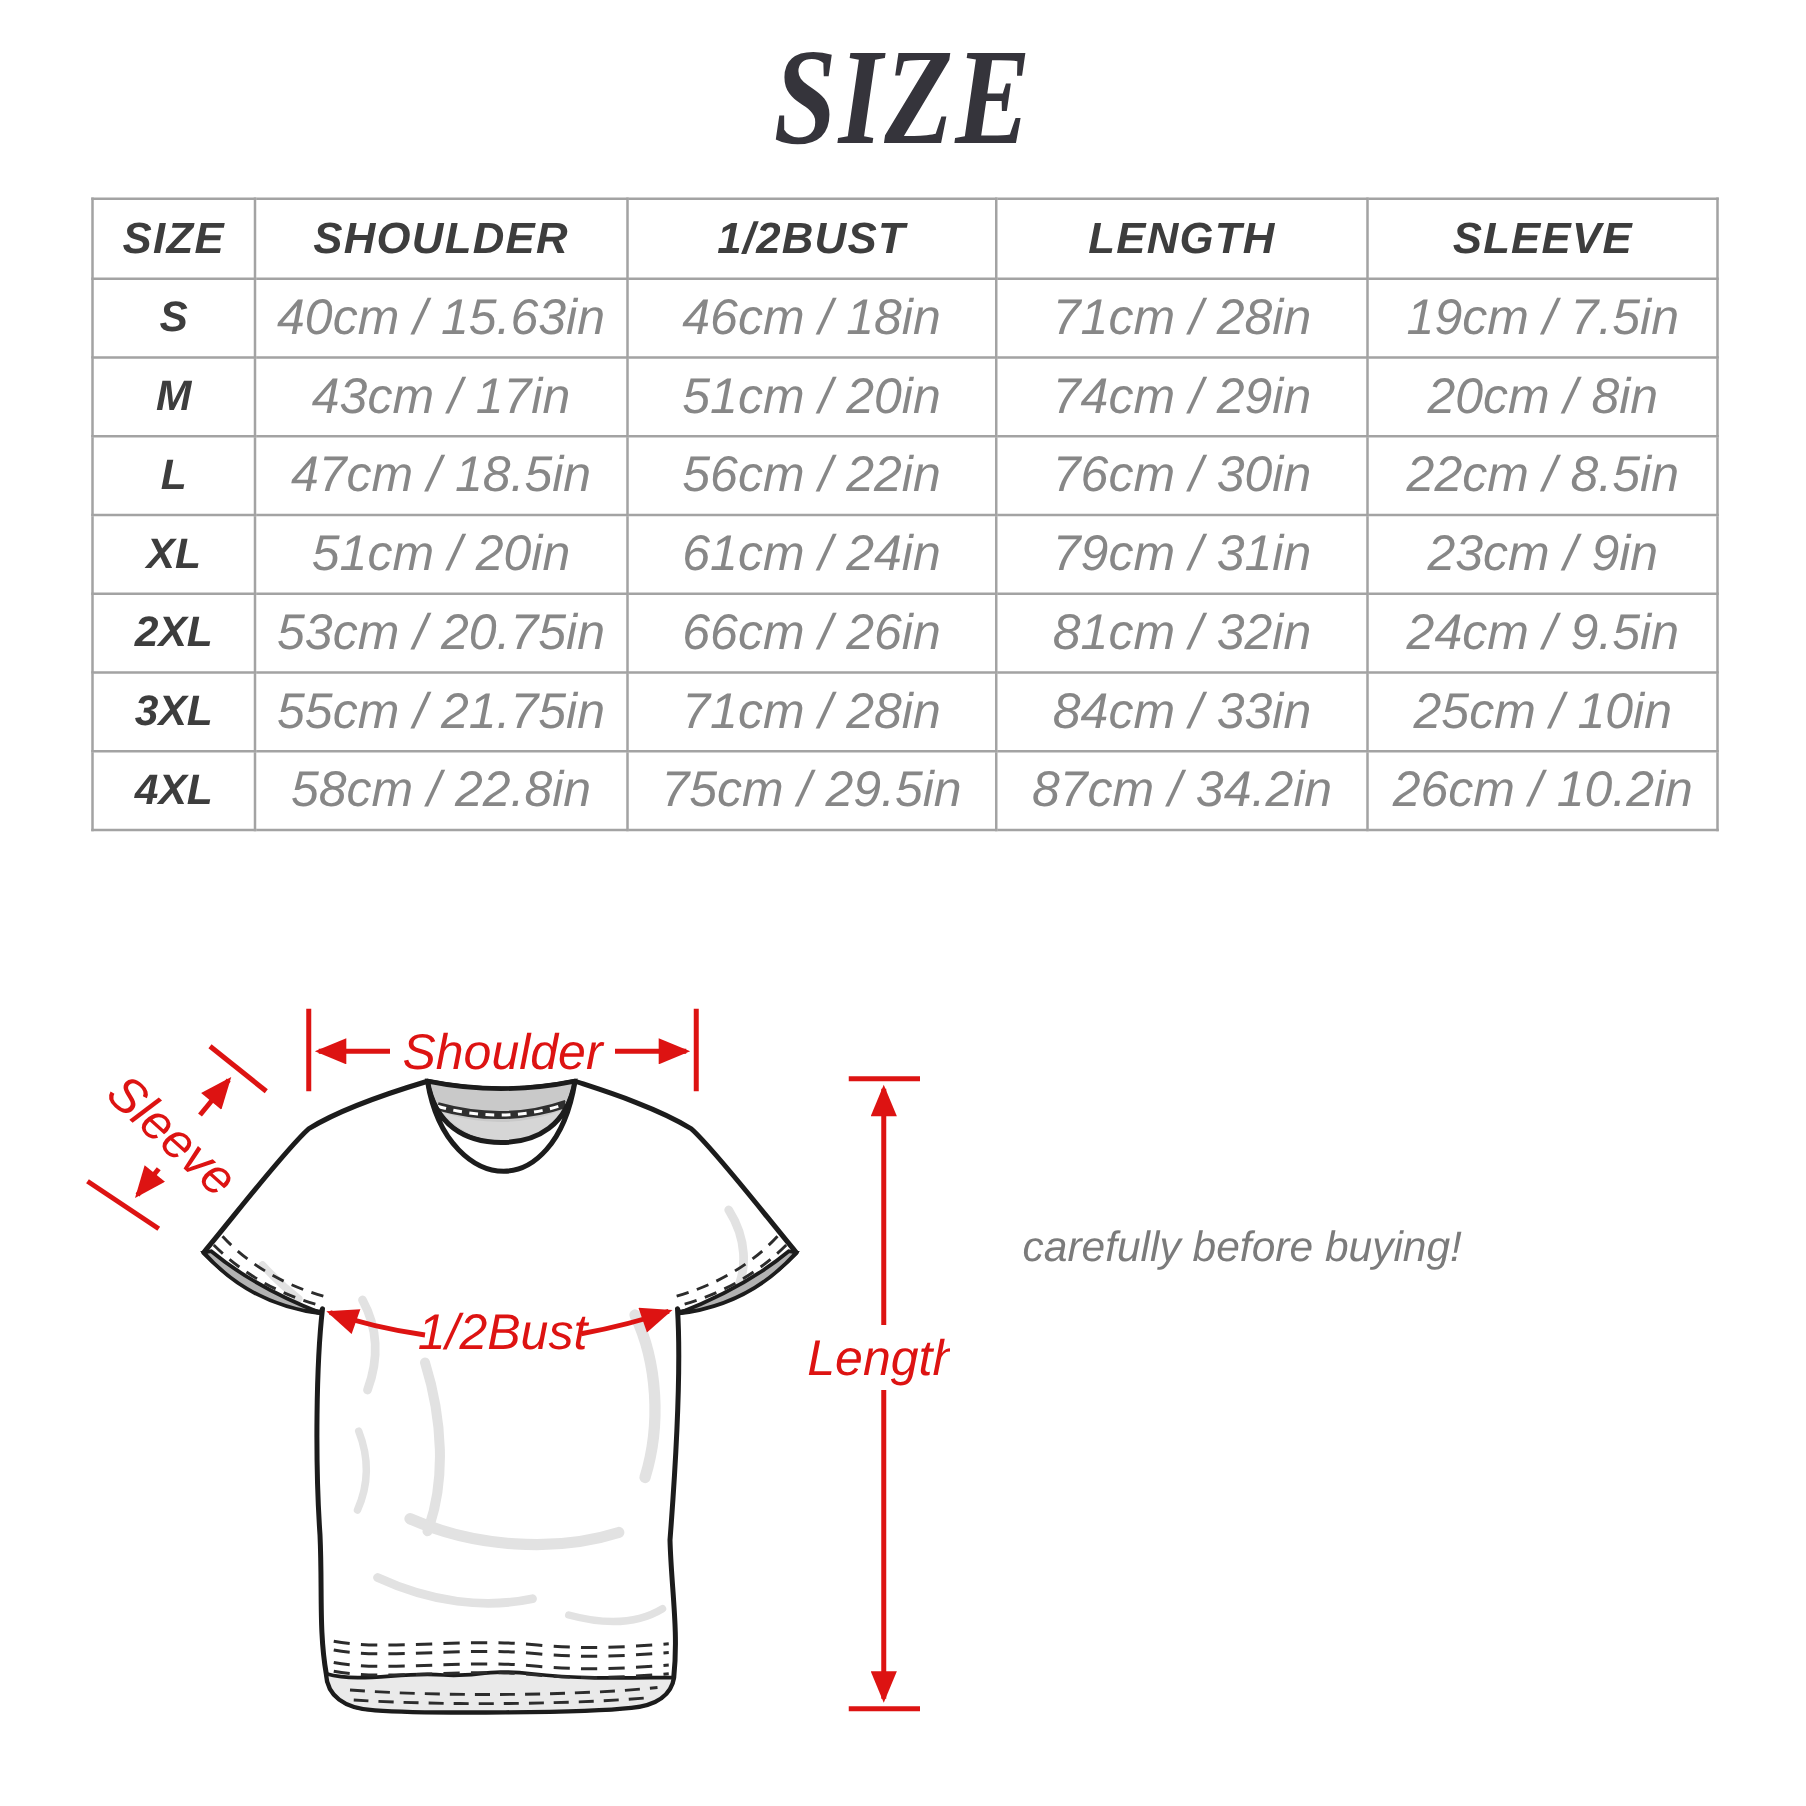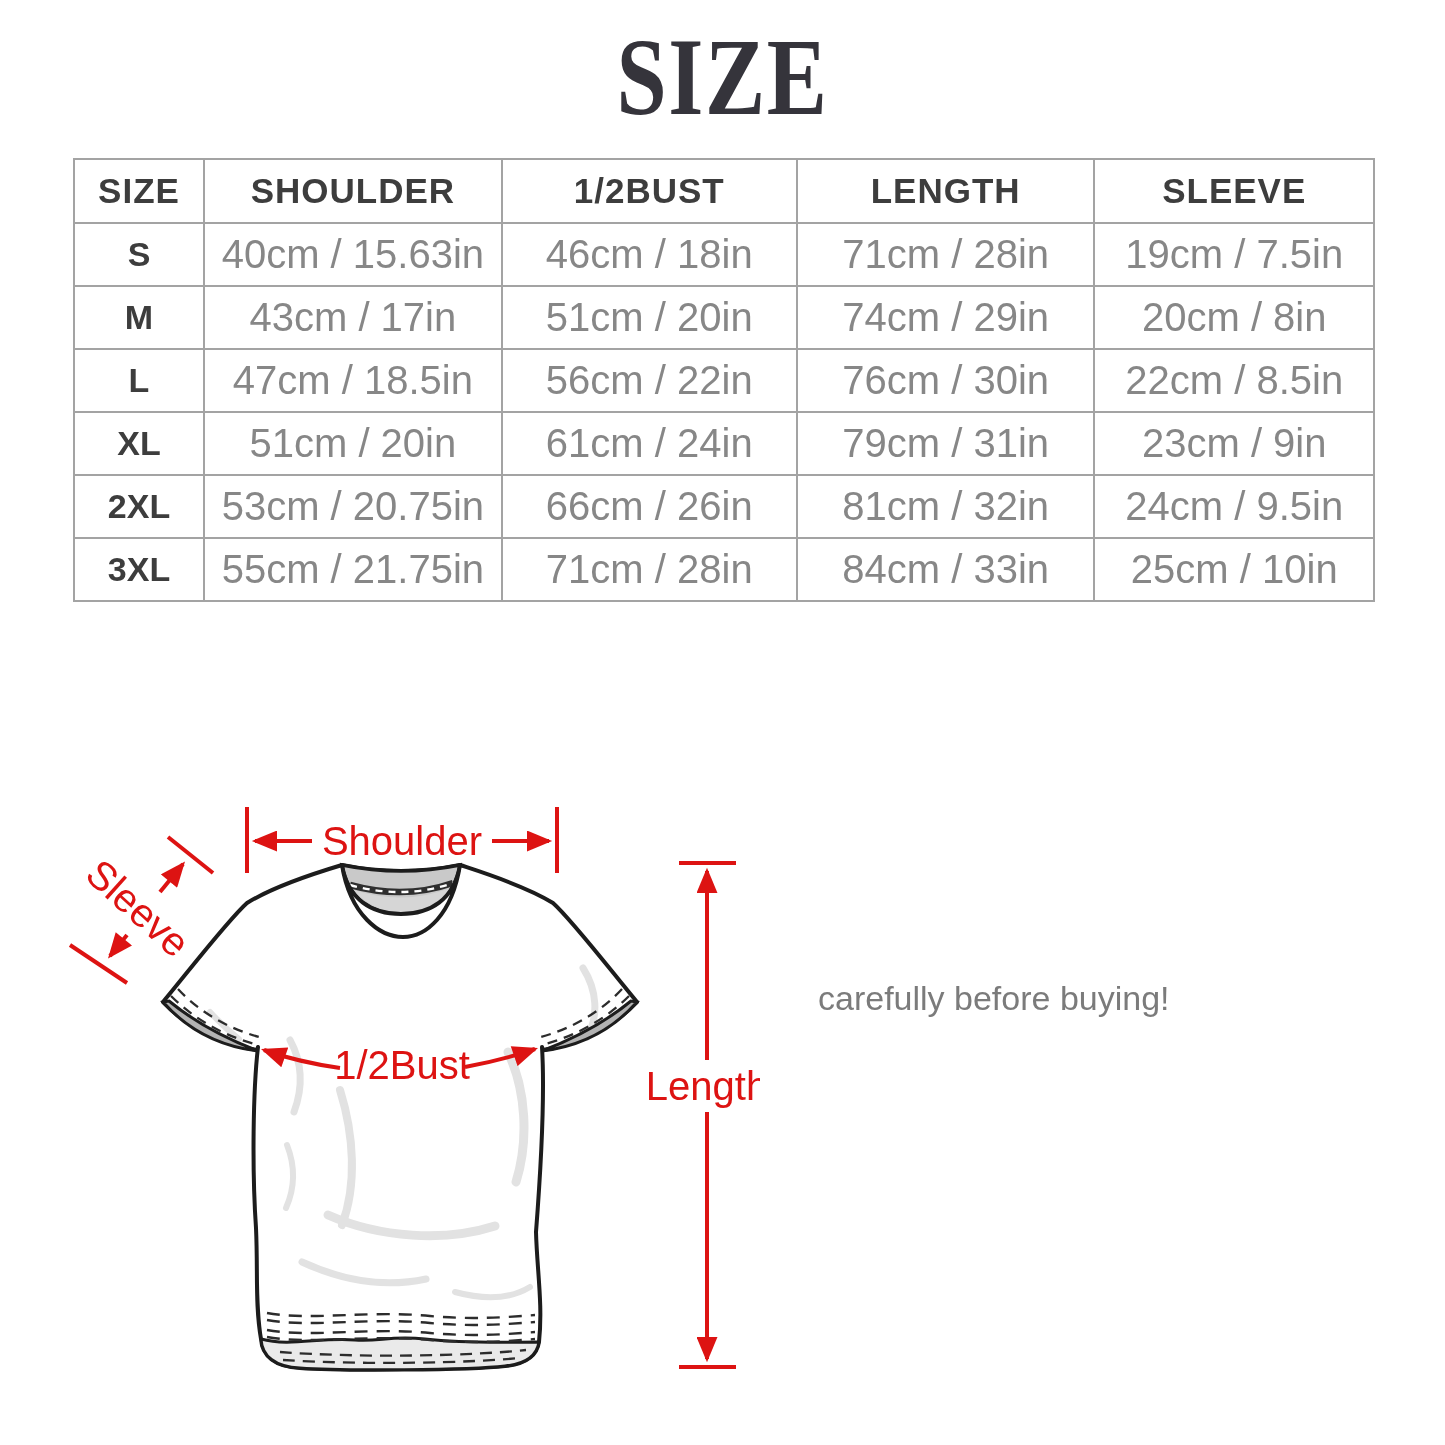--- a/index.html
+++ b/index.html
@@ -2,20 +2,21 @@
 <html><head>
 <meta charset="utf-8">
 <style>
   html,body{margin:0;padding:0;background:#ffffff;}
   .page{
     position:relative;
     width:1445px;height:1445px;
     background:#ffffff;
     overflow:hidden;
     font-family:"Liberation Sans", sans-serif;
+    font-style:italic;
   }
   
   .title{
     position:absolute;
     top:20px;left:0;width:100%;
     margin:0;
     text-align:center;
     font-family:"Liberation Serif", serif;
     font-weight:bold;
     font-size:110px;
@@ -139,20 +140,27 @@
         <td>66cm / 26in</td>
         <td>81cm / 32in</td>
         <td>24cm / 9.5in</td>
       </tr>
       <tr>
         <td class="size-cell">3XL</td>
         <td>55cm / 21.75in</td>
         <td>71cm / 28in</td>
         <td>84cm / 33in</td>
         <td>25cm / 10in</td>
+      </tr>
+      <tr>
+        <td class="size-cell">4XL</td>
+        <td>58cm / 22.8in</td>
+        <td>75cm / 29.5in</td>
+        <td>87cm / 34.2in</td>
+        <td>26cm / 10.2in</td>
       </tr>
     </tbody>
   </table>
 
   <svg class="diagram" viewBox="0 0 720 630" xmlns="http://www.w3.org/2000/svg">
     <defs>
       <marker id="arr" viewBox="0 0 12 10" refX="10.5" refY="5" markerWidth="26" markerHeight="21" markerUnits="userSpaceOnUse" orient="auto">
         <path d="M0,0 L12,5 L0,10 Z" fill="#dd1312"></path>
       </marker>
     </defs>

